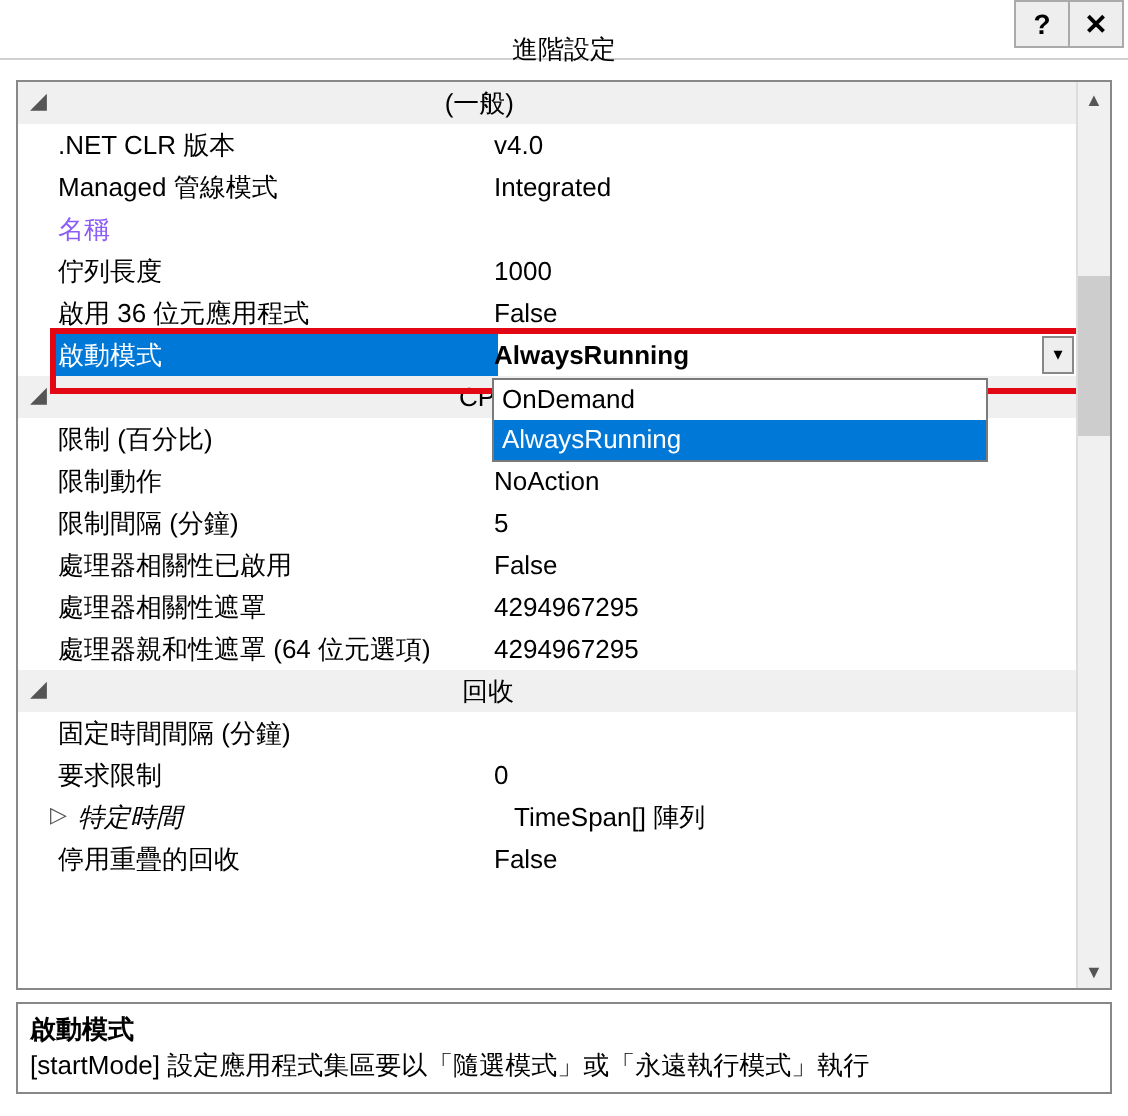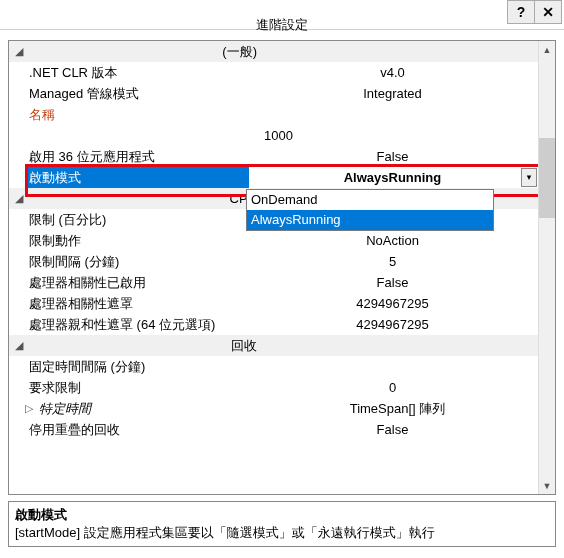--- a/index.html
+++ b/index.html
@@ -83,21 +83,20 @@
     overflow: hidden;
     text-overflow: ellipsis;
   }
   .row.cat .label { padding-left: 0; text-align: right; }
   .row:not(.cat) .label { padding-left: 14px; }
   .value {
     flex: 1;
     padding-left: 4px;
     white-space: nowrap;
     overflow: hidden;
-    text-align: center;
   }
   .row.selected {
     position: relative;
   }
   .row.selected::before {
     content: "";
     position: absolute;
     left: 16px;
     top: -3px;
     right: -3px;
@@ -174,21 +173,21 @@
     justify-content: center;
     font-size: 9px;
     color: #555;
   }
   .scroll-thumb {
     background: #cdcdcd;
     width: 100%;
     height: 80px;
     margin-top: 80px;
   }
-  .gray { color: #c2410c; }
+  .gray { color: #8b5cf6; }
   .desc-pane {
     margin-top: 6px;
     border: 1px solid #888;
     padding: 4px 6px;
     font-size: 13px;
     height: 46px;
   }
   .desc-title { font-weight: bold; }
   .desc-text { white-space: nowrap; overflow: hidden; }
 </style>
@@ -216,20 +215,21 @@
           <span class="value">v4.0</span>
         </div>
       <div class="row">
           <span class="label">Managed 管線模式</span>
           <span class="value">Integrated</span>
         </div>
       <div class="row">
           <span class="label gray">名稱</span>
         </div>
       <div class="row">
+          <span class="label">佇列長度</span>
           <span class="value">1000</span>
         </div>
       <div class="row">
           <span class="label">啟用 36 位元應用程式</span>
           <span class="value">False</span>
         </div>
       <div class="row selected">
         <div class="label-bg"></div>
         <span class="label">啟動模式</span>
         <span class="value">AlwaysRunning</span>

